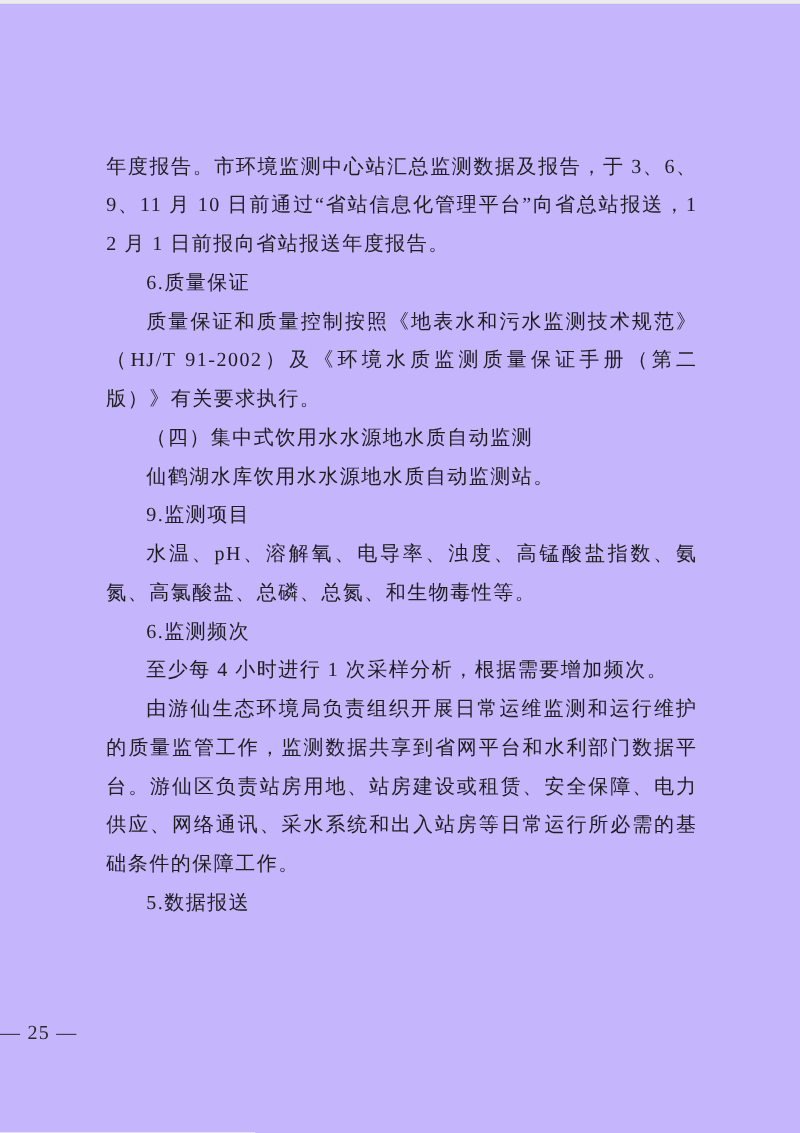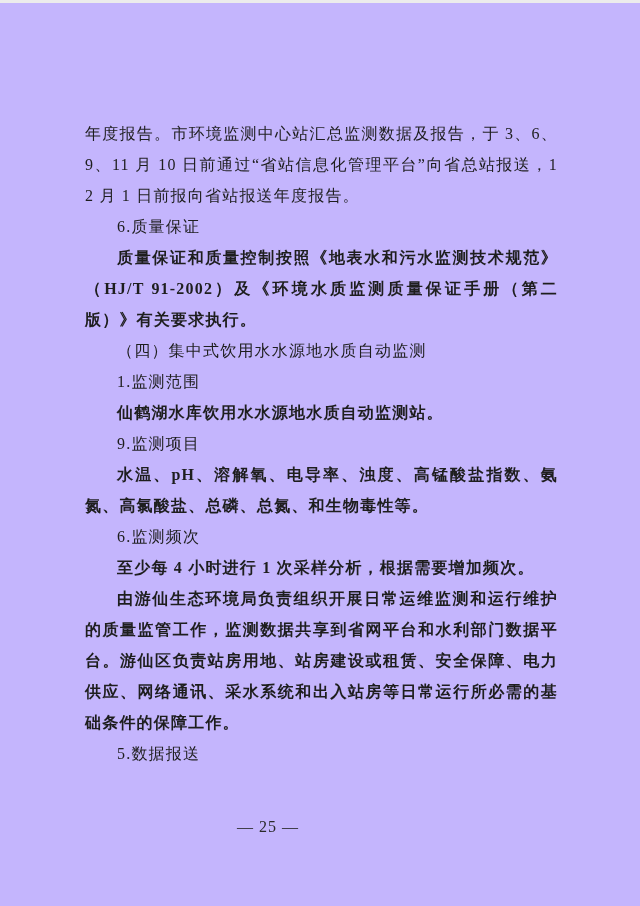--- a/index.html
+++ b/index.html
@@ -37,51 +37,49 @@
     line-height: 31px;
     letter-spacing: 1.2px;
     text-align: justify;
     word-break: break-all;
   }
   .content p.cont {
     text-indent: 0;
   }
   .content p.body {
     text-indent: 2em;
-    font-weight: bold;
   }
   .content p.head {
     text-indent: 2em;
     font-weight: normal;
   }
   .footer {
     position: absolute;
     top: 818px;
     left: 0;
     width: 640px;
     box-sizing: border-box;
     padding-right: 104px;
-    text-align: center;
+    text-align: left;
     font-size: 16px;
     letter-spacing: 1px;
     color: #2a2a2a;
   }
 </style>
 </head>
 <body>
 
 <div class="page">
   <div class="scan-edge"></div>
 
   <div class="content">
     <p class="cont">年度报告。市环境监测中心站汇总监测数据及报告，于 3、6、9、11 月 10 日前通过“省站信息化管理平台”向省总站报送，12 月 1 日前报向省站报送年度报告。</p>
     <p class="head">6.质量保证</p>
     <p class="body">质量保证和质量控制按照《地表水和污水监测技术规范》（HJ/T 91-2002）及《环境水质监测质量保证手册（第二版）》有关要求执行。</p>
     <p class="head">（四）集中式饮用水水源地水质自动监测</p>
-    <p class="head">1.监测范围</p>
     <p class="body">仙鹤湖水库饮用水水源地水质自动监测站。</p>
     <p class="head">9.监测项目</p>
     <p class="body">水温、pH、溶解氧、电导率、浊度、高锰酸盐指数、氨氮、高氯酸盐、总磷、总氮、和生物毒性等。</p>
     <p class="head">6.监测频次</p>
     <p class="body">至少每 4 小时进行 1 次采样分析，根据需要增加频次。</p>
     <p class="body">由游仙生态环境局负责组织开展日常运维监测和运行维护的质量监管工作，监测数据共享到省网平台和水利部门数据平台。游仙区负责站房用地、站房建设或租赁、安全保障、电力供应、网络通讯、采水系统和出入站房等日常运行所必需的基础条件的保障工作。</p>
     <p class="head">5.数据报送</p>
   </div>
 
   <div class="footer">

